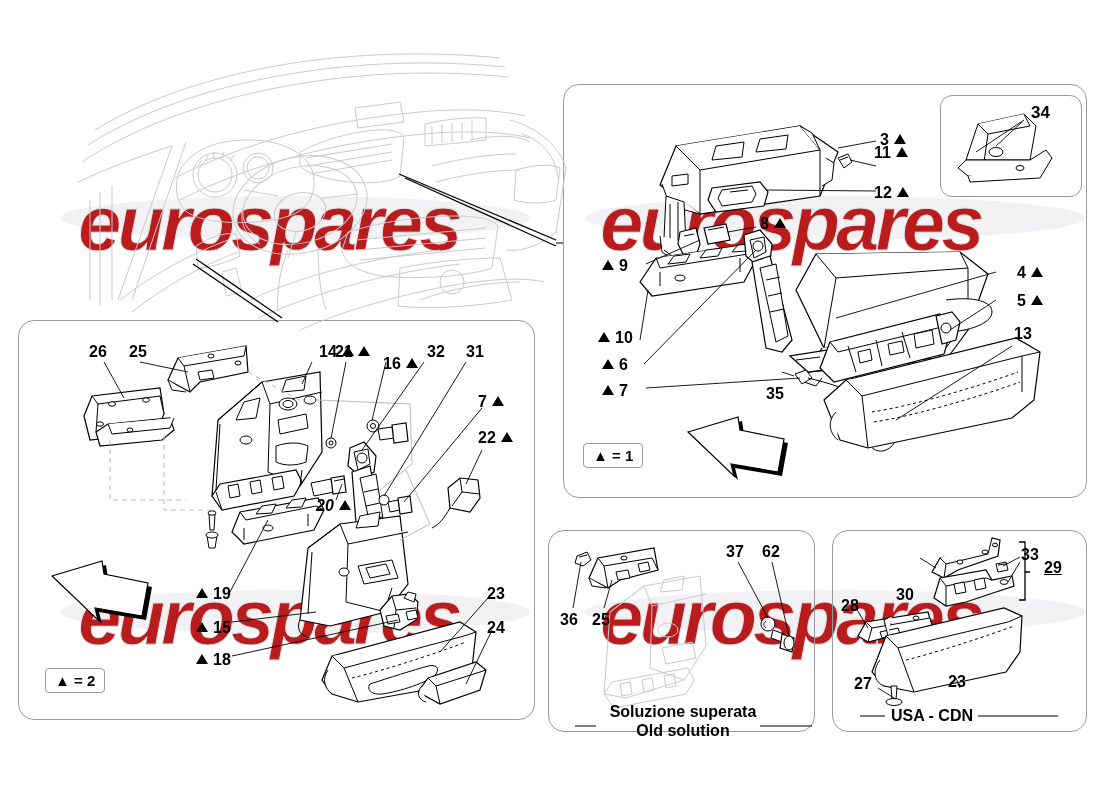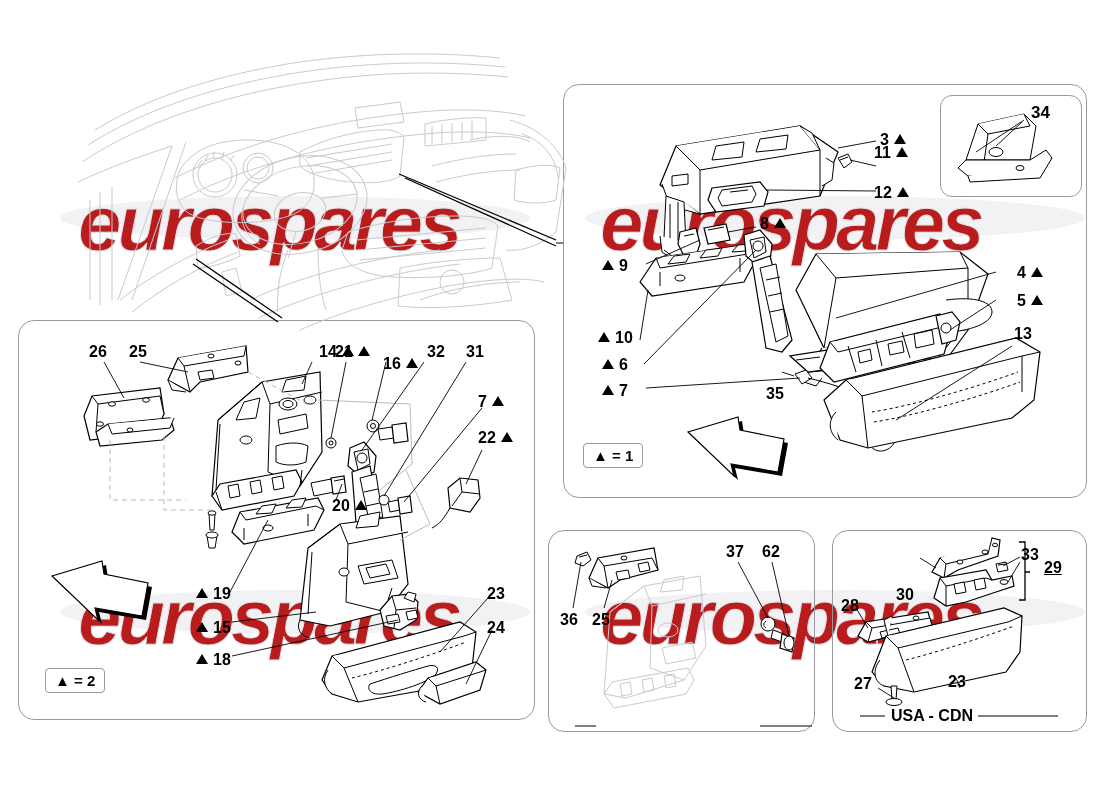--- a/index.html
+++ b/index.html
@@ -607,21 +607,21 @@
     <span>16</span><span class="gap"></span><span class="tri"></span>
   </div>
   <div class="lbl" style="left:427px;top:344px;">32</div>
   <div class="lbl" style="left:466px;top:344px;">31</div>
   <div class="lbl" style="left:478px;top:394px;">
     <span>7</span><span class="gap"></span><span class="tri"></span>
   </div>
   <div class="lbl" style="left:478px;top:430px;">
     <span>22</span><span class="gap"></span><span class="tri"></span>
   </div>
-  <div class="lbl" style="left:332px;top:498px;">
+  <div class="lbl" style="left:316px;top:498px;font-style:italic;">
     <span>20</span><span class="gap"></span><span class="tri"></span>
   </div>
   <div class="lbl" style="left:196px;top:586px;">
     <span class="tri"></span><span class="gap"></span><span>19</span>
   </div>
   <div class="lbl" style="left:196px;top:620px;">
     <span class="tri"></span><span class="gap"></span><span>15</span>
   </div>
   <div class="lbl" style="left:196px;top:652px;">
     <span class="tri"></span><span class="gap"></span><span>18</span>
@@ -630,20 +630,24 @@
   <div class="lbl" style="left:487px;top:620px;">24</div>
 
   <div class="keybox" style="left:45px;top:668px;">
     <span>▲ = 2</span>
   </div>
 
   <div class="lbl" style="left:560px;top:612px;">36</div>
   <div class="lbl" style="left:592px;top:612px;">25</div>
   <div class="lbl" style="left:726px;top:544px;">37</div>
   <div class="lbl" style="left:762px;top:544px;">62</div>
+  <div class="cap" style="left:598px;top:703px;width:170px;">
+    <div>Soluzione superata</div>
+    <div>Old solution</div>
+  </div>
 
   <div class="lbl" style="left:896px;top:549px;margin-top:38px;">30</div>
   <div class="lbl" style="left:1021px;top:547px;">33</div>
   <div class="lbl" style="left:1044px;top:560px;text-decoration:underline;">29</div>
   <div class="lbl" style="left:841px;top:598px;">28</div>
   <div class="lbl" style="left:854px;top:676px;">27</div>
   <div class="lbl" style="left:948px;top:674px;">23</div>
   <div class="cap" style="left:888px;top:707px;width:88px;">USA - CDN</div>
 
 </div>

